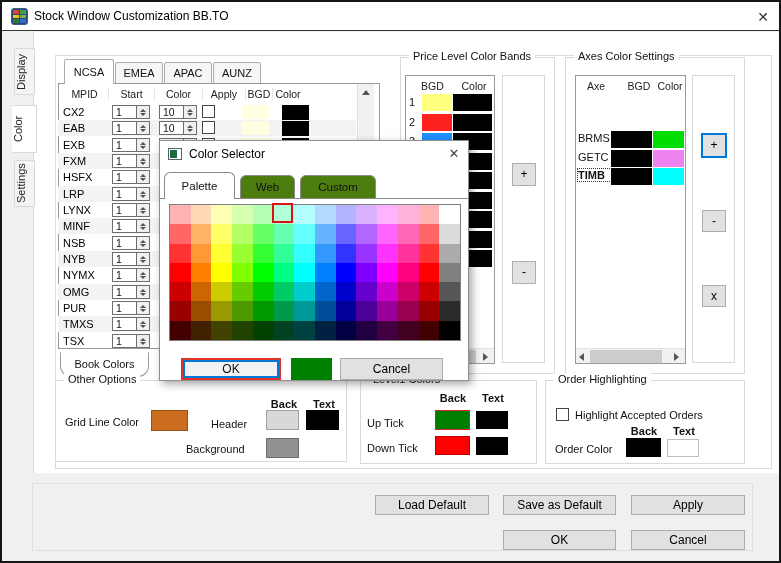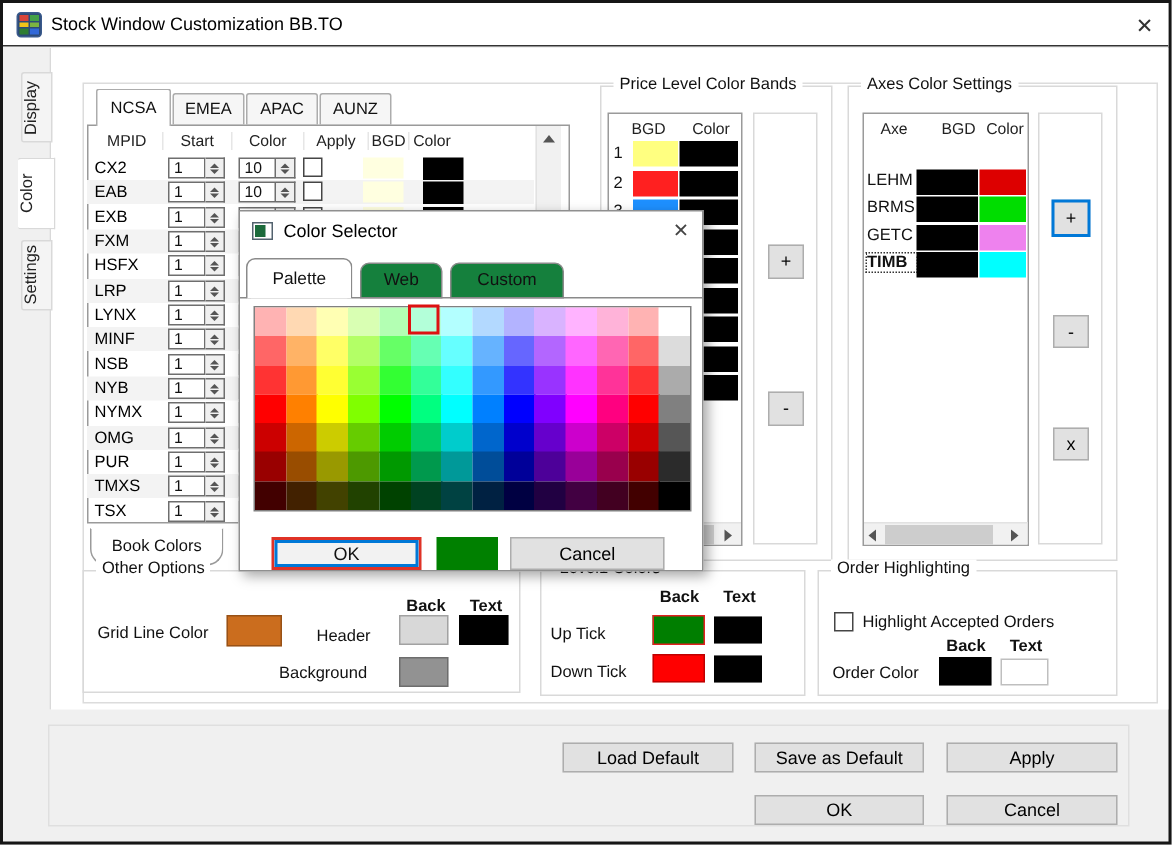--- a/index.html
+++ b/index.html
@@ -58,21 +58,21 @@
   .btn{background:#E1E1E1;border:1px solid #ADADAD;text-align:center;font-size:12px;color:#000;}
   .sqbtn{background:#E1E1E1;border:1px solid #ADADAD;text-align:center;font-size:12px;line-height:20px;color:#000;}
   .sqbtn.focus{border:2px solid #0078D7;}
   
   #dialog{left:157px;top:138px;width:310px;height:241px;background:#fff;border:1px solid #8F8F8F;
     box-shadow:3px 3px 8px rgba(0,0,0,0.35);z-index:50;}
   #dlg-icon{left:8px;top:7px;width:14px;height:12px;border:1px solid #53626E;background:#fff;}
   #dlg-icon i{position:absolute;left:1px;top:1px;width:7px;height:8px;background:#1C6B3C;}
   .dlg-title{left:29px;top:3px;font-size:12px;line-height:20px;color:#000;}
   .dlg-close{left:284px;top:3px;width:20px;height:20px;line-height:20px;text-align:center;font-size:13px;color:#444;}
-  .dtab{position:absolute;text-align:center;font-size:11.5px;background:#15803d;border:1px solid #8A8A8A;
+  .dtab{position:absolute;text-align:center;font-size:11.5px;background:#4d7c0f;border:1px solid #8A8A8A;
     border-radius:6px 6px 0 0;}
   .dtab.active{background:#fff;border-bottom:none;z-index:4;}
   #dlg-sep{left:0;top:57px;width:308px;border-top:1px solid #8A8A8A;}
   #palette{left:9px;top:63px;width:292px;height:137px;border:1px solid #808080;background:#fff;}
   
   #footer-panel{left:30px;top:481px;width:721px;height:68px;border:1px solid #DFDFDF;}
 </style>
 </head>
 <body>
 
@@ -497,25 +497,20 @@
       <div class="abs" style="left:3px;top:4px;">
           <div class="tri-left"></div>
         </div>
       <div class="thumb abs" style="left:14px;top:1px;width:72px;height:13px;"></div>
       <div class="abs" style="left:98px;top:4px;">
           <div class="tri-right"></div>
         </div>
     </div>
   </div>
   <div class="abs" id="axes-rows" style="left:573px;top:91px;width:110px;height:95px;">
-      <div class="abs" style="left:0;top:19px;width:110px;height:18px;">
-        <div class="abs" style="left:3px;top:2px;width:33px;font-size:11px;">LEHM</div>
-        <div class="abs" style="left:36px;top:0.5px;width:41px;height:17px;background:#000000;"></div>
-        <div class="abs" style="left:78px;top:0.5px;width:31px;height:17px;background:#DD0000;"></div>
-      </div>
       <div class="abs" style="left:0;top:37px;width:110px;height:14px;">
         <div class="abs" style="left:3px;top:2px;width:33px;font-size:11px;">BRMS</div>
         <div class="abs" style="left:36px;top:0.5px;width:41px;height:17px;background:#000000;"></div>
         <div class="abs" style="left:78px;top:0.5px;width:31px;height:17px;background:#00DD00;"></div>
       </div>
       <div class="abs" style="left:0;top:56px;width:110px;height:18px;">
         <div class="abs" style="left:3px;top:2px;width:33px;font-size:11px;">GETC</div>
         <div class="abs" style="left:36px;top:0.5px;width:41px;height:17px;background:#000000;"></div>
         <div class="abs" style="left:78px;top:0.5px;width:31px;height:17px;background:#EE82EE;"></div>
       </div>

